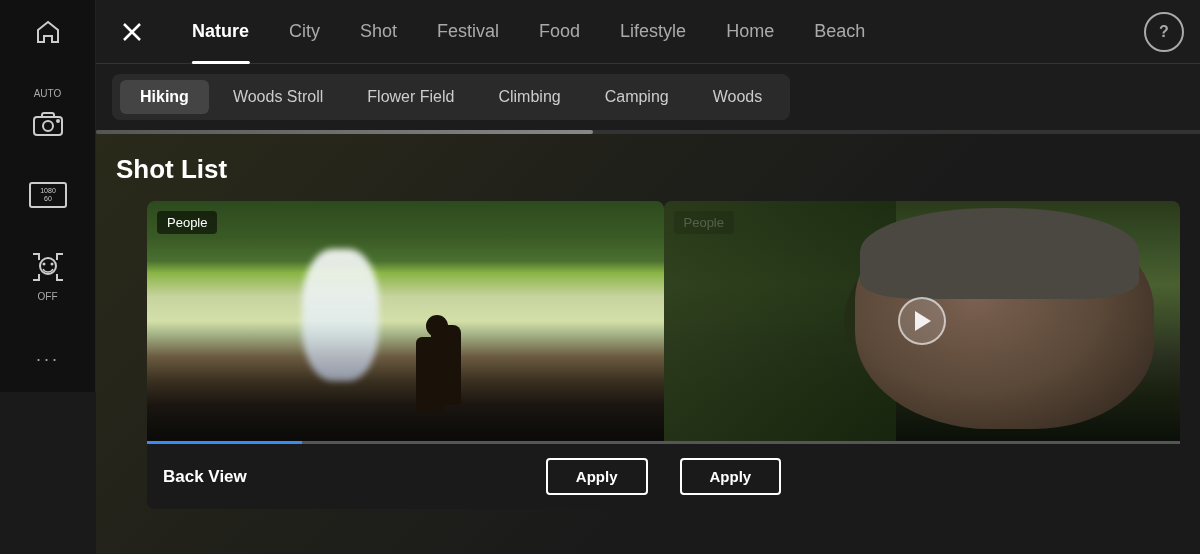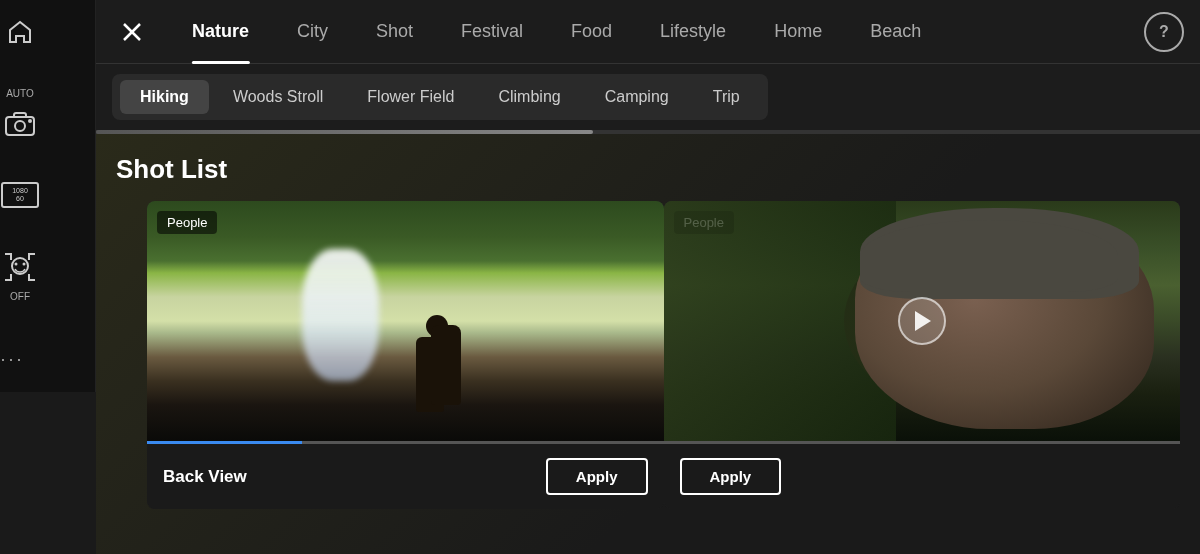--- a/index.html
+++ b/index.html
@@ -13,21 +13,21 @@
       display: flex;
     }
 
     
     .sidebar {
       width: 96px;
       height: 392px;
       background: #111;
       display: flex;
       flex-direction: column;
-      align-items: flex-start;
+      align-items: center;
       padding: 12px 0;
       flex-shrink: 0;
       border-right: 1px solid #222;
     }
     .sidebar-home {
       width: 48px;
       height: 48px;
       display: flex;
       align-items: center;
       justify-content: center;
@@ -86,21 +86,21 @@
       display: flex;
       align-items: center;
       justify-content: center;
       cursor: pointer;
       margin-right: 20px;
       flex-shrink: 0;
     }
     .nav-tabs {
       display: flex;
       align-items: center;
-      gap: 8px;
+      gap: 0;
       flex: 1;
     }
     .nav-tab {
       padding: 0 20px;
       height: 64px;
       display: flex;
       align-items: center;
       justify-content: center;
       font-size: 18px;
       color: #aaa;
@@ -437,21 +437,21 @@
     <div class="help-btn">?</div>
   </nav>
 
   <div class="sub-tabs-container">
     <div class="sub-tabs">
       <div class="sub-tab active">Hiking</div>
       <div class="sub-tab">Woods Stroll</div>
       <div class="sub-tab">Flower Field</div>
       <div class="sub-tab">Climbing</div>
       <div class="sub-tab">Camping</div>
-      <div class="sub-tab">Trip</div>
+      <div class="sub-tab">Woods</div>
     </div>
   </div>
 
   <div class="scroll-bar-container">
     <div class="scroll-bar-thumb"></div>
   </div>
 
   <div class="content">
     <h2 class="shot-list-title">Shot List</h2>
 

